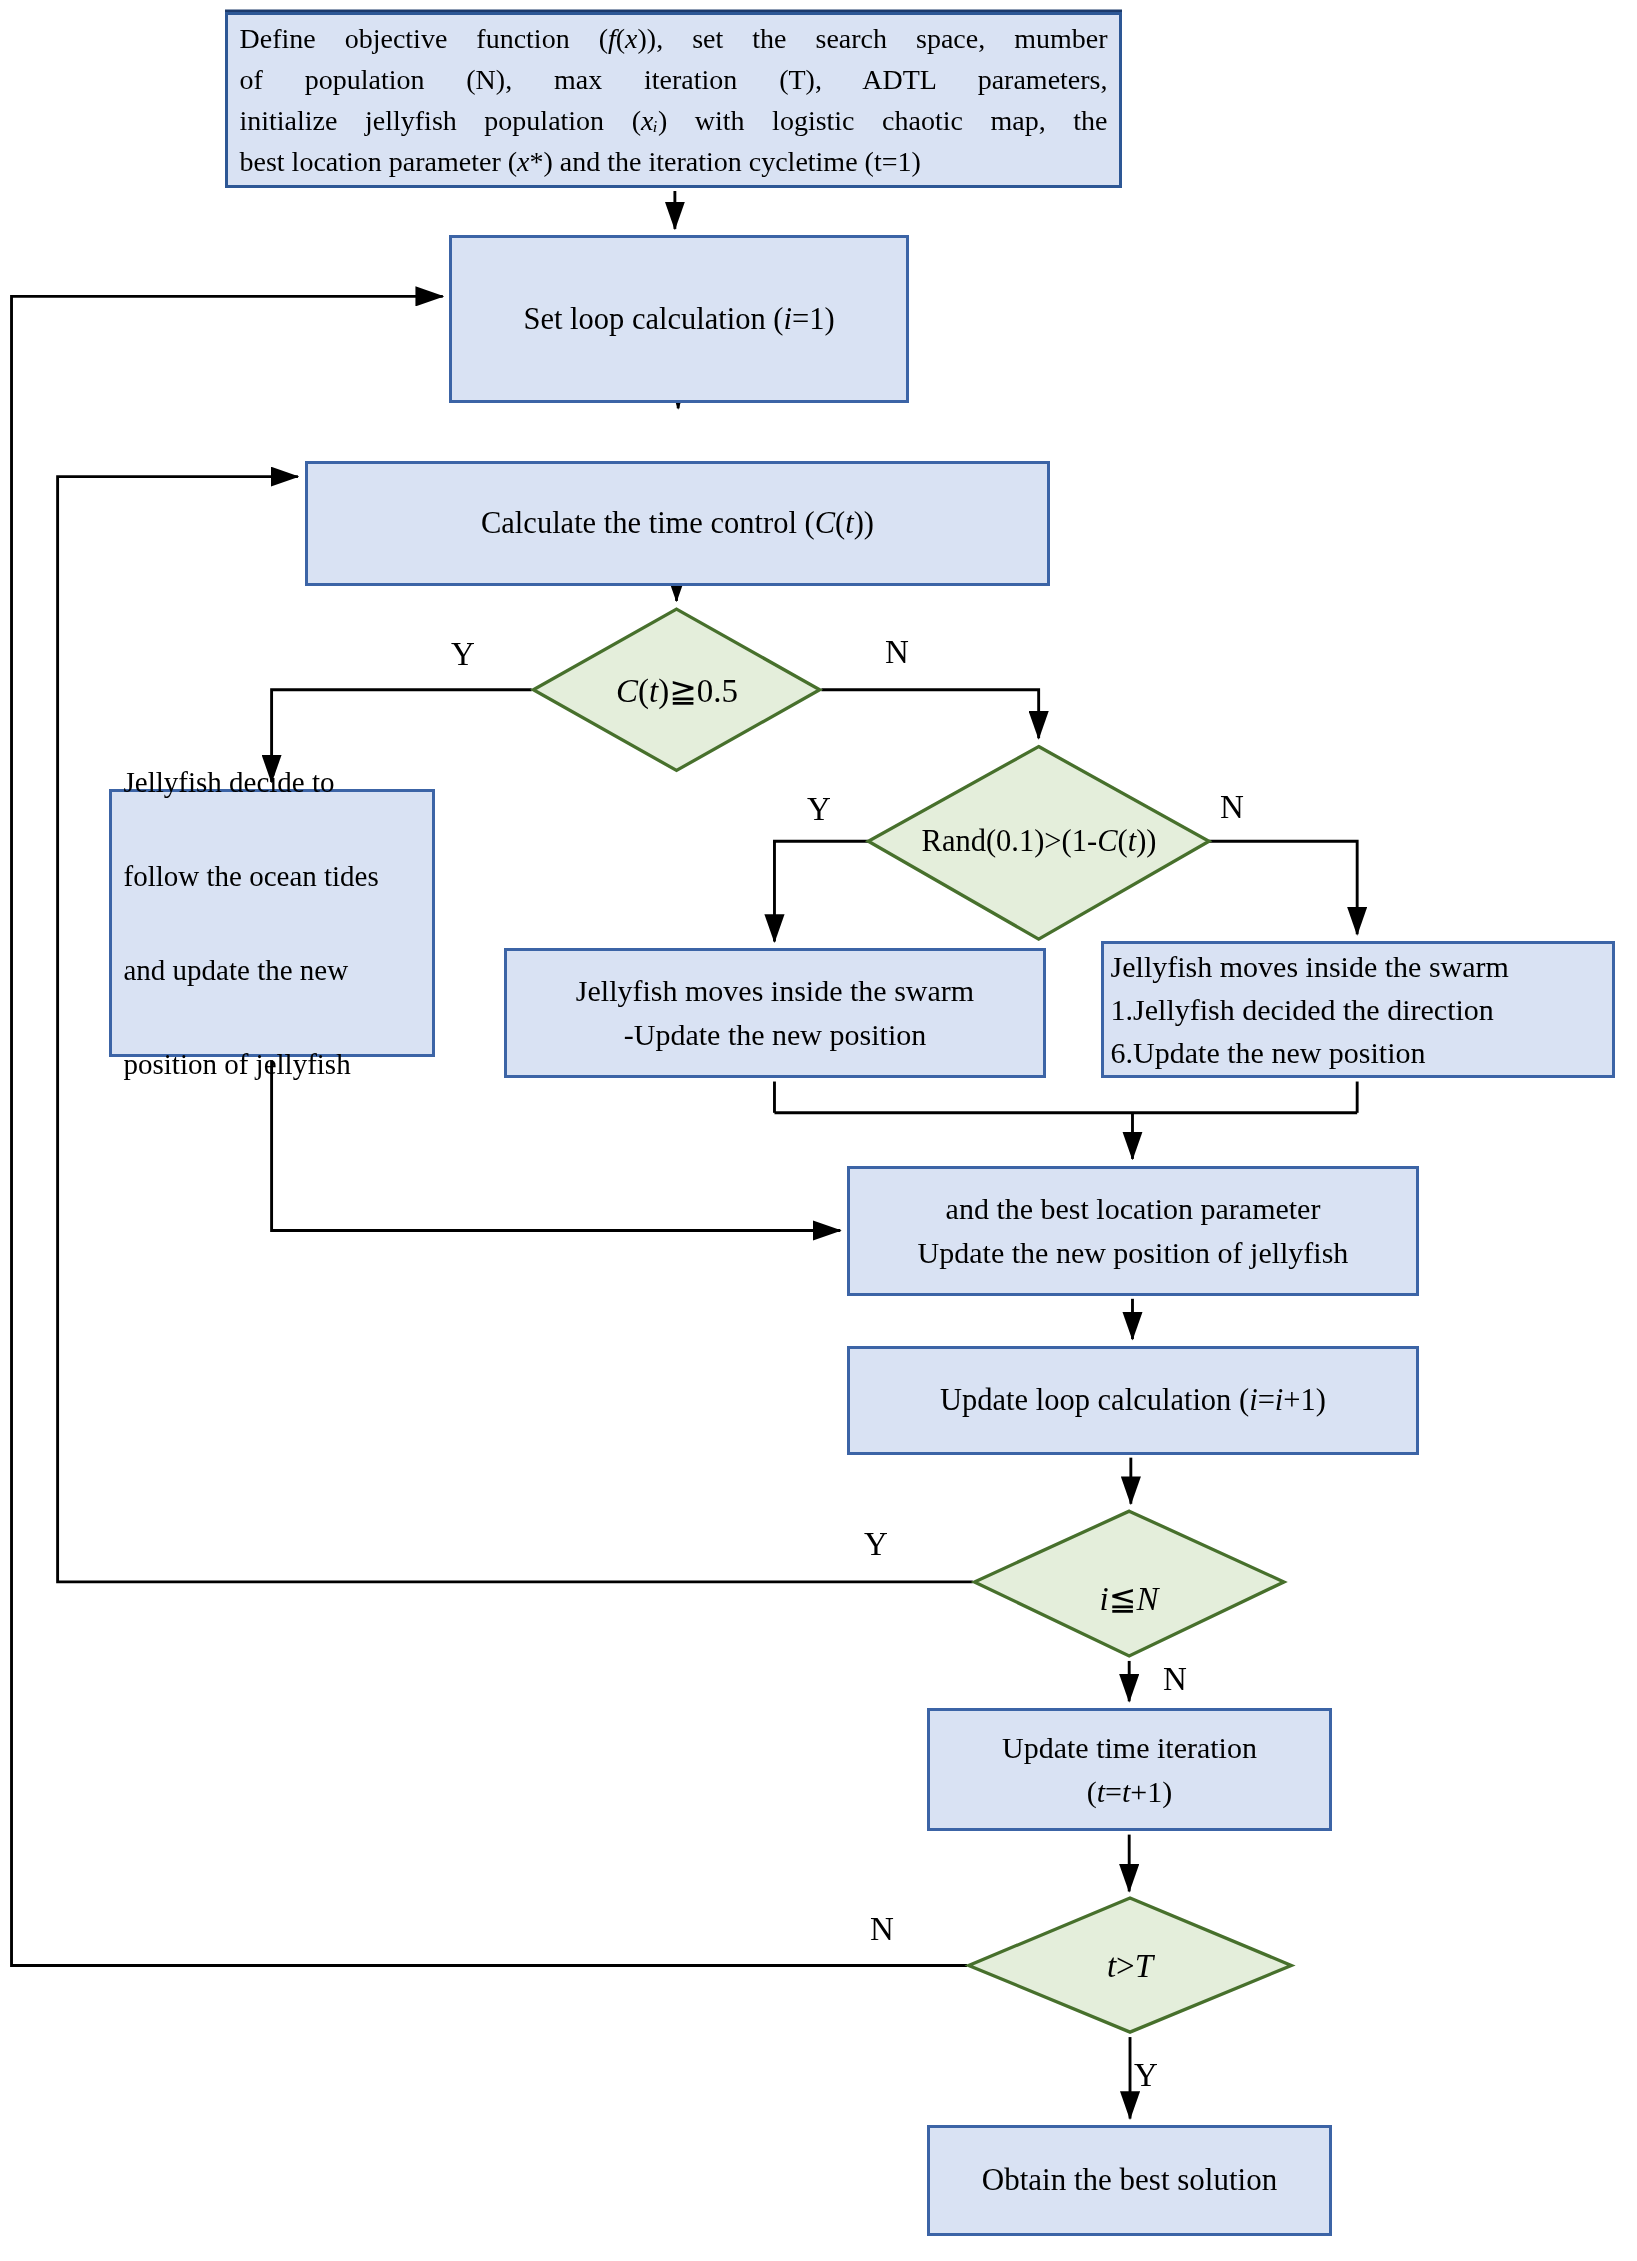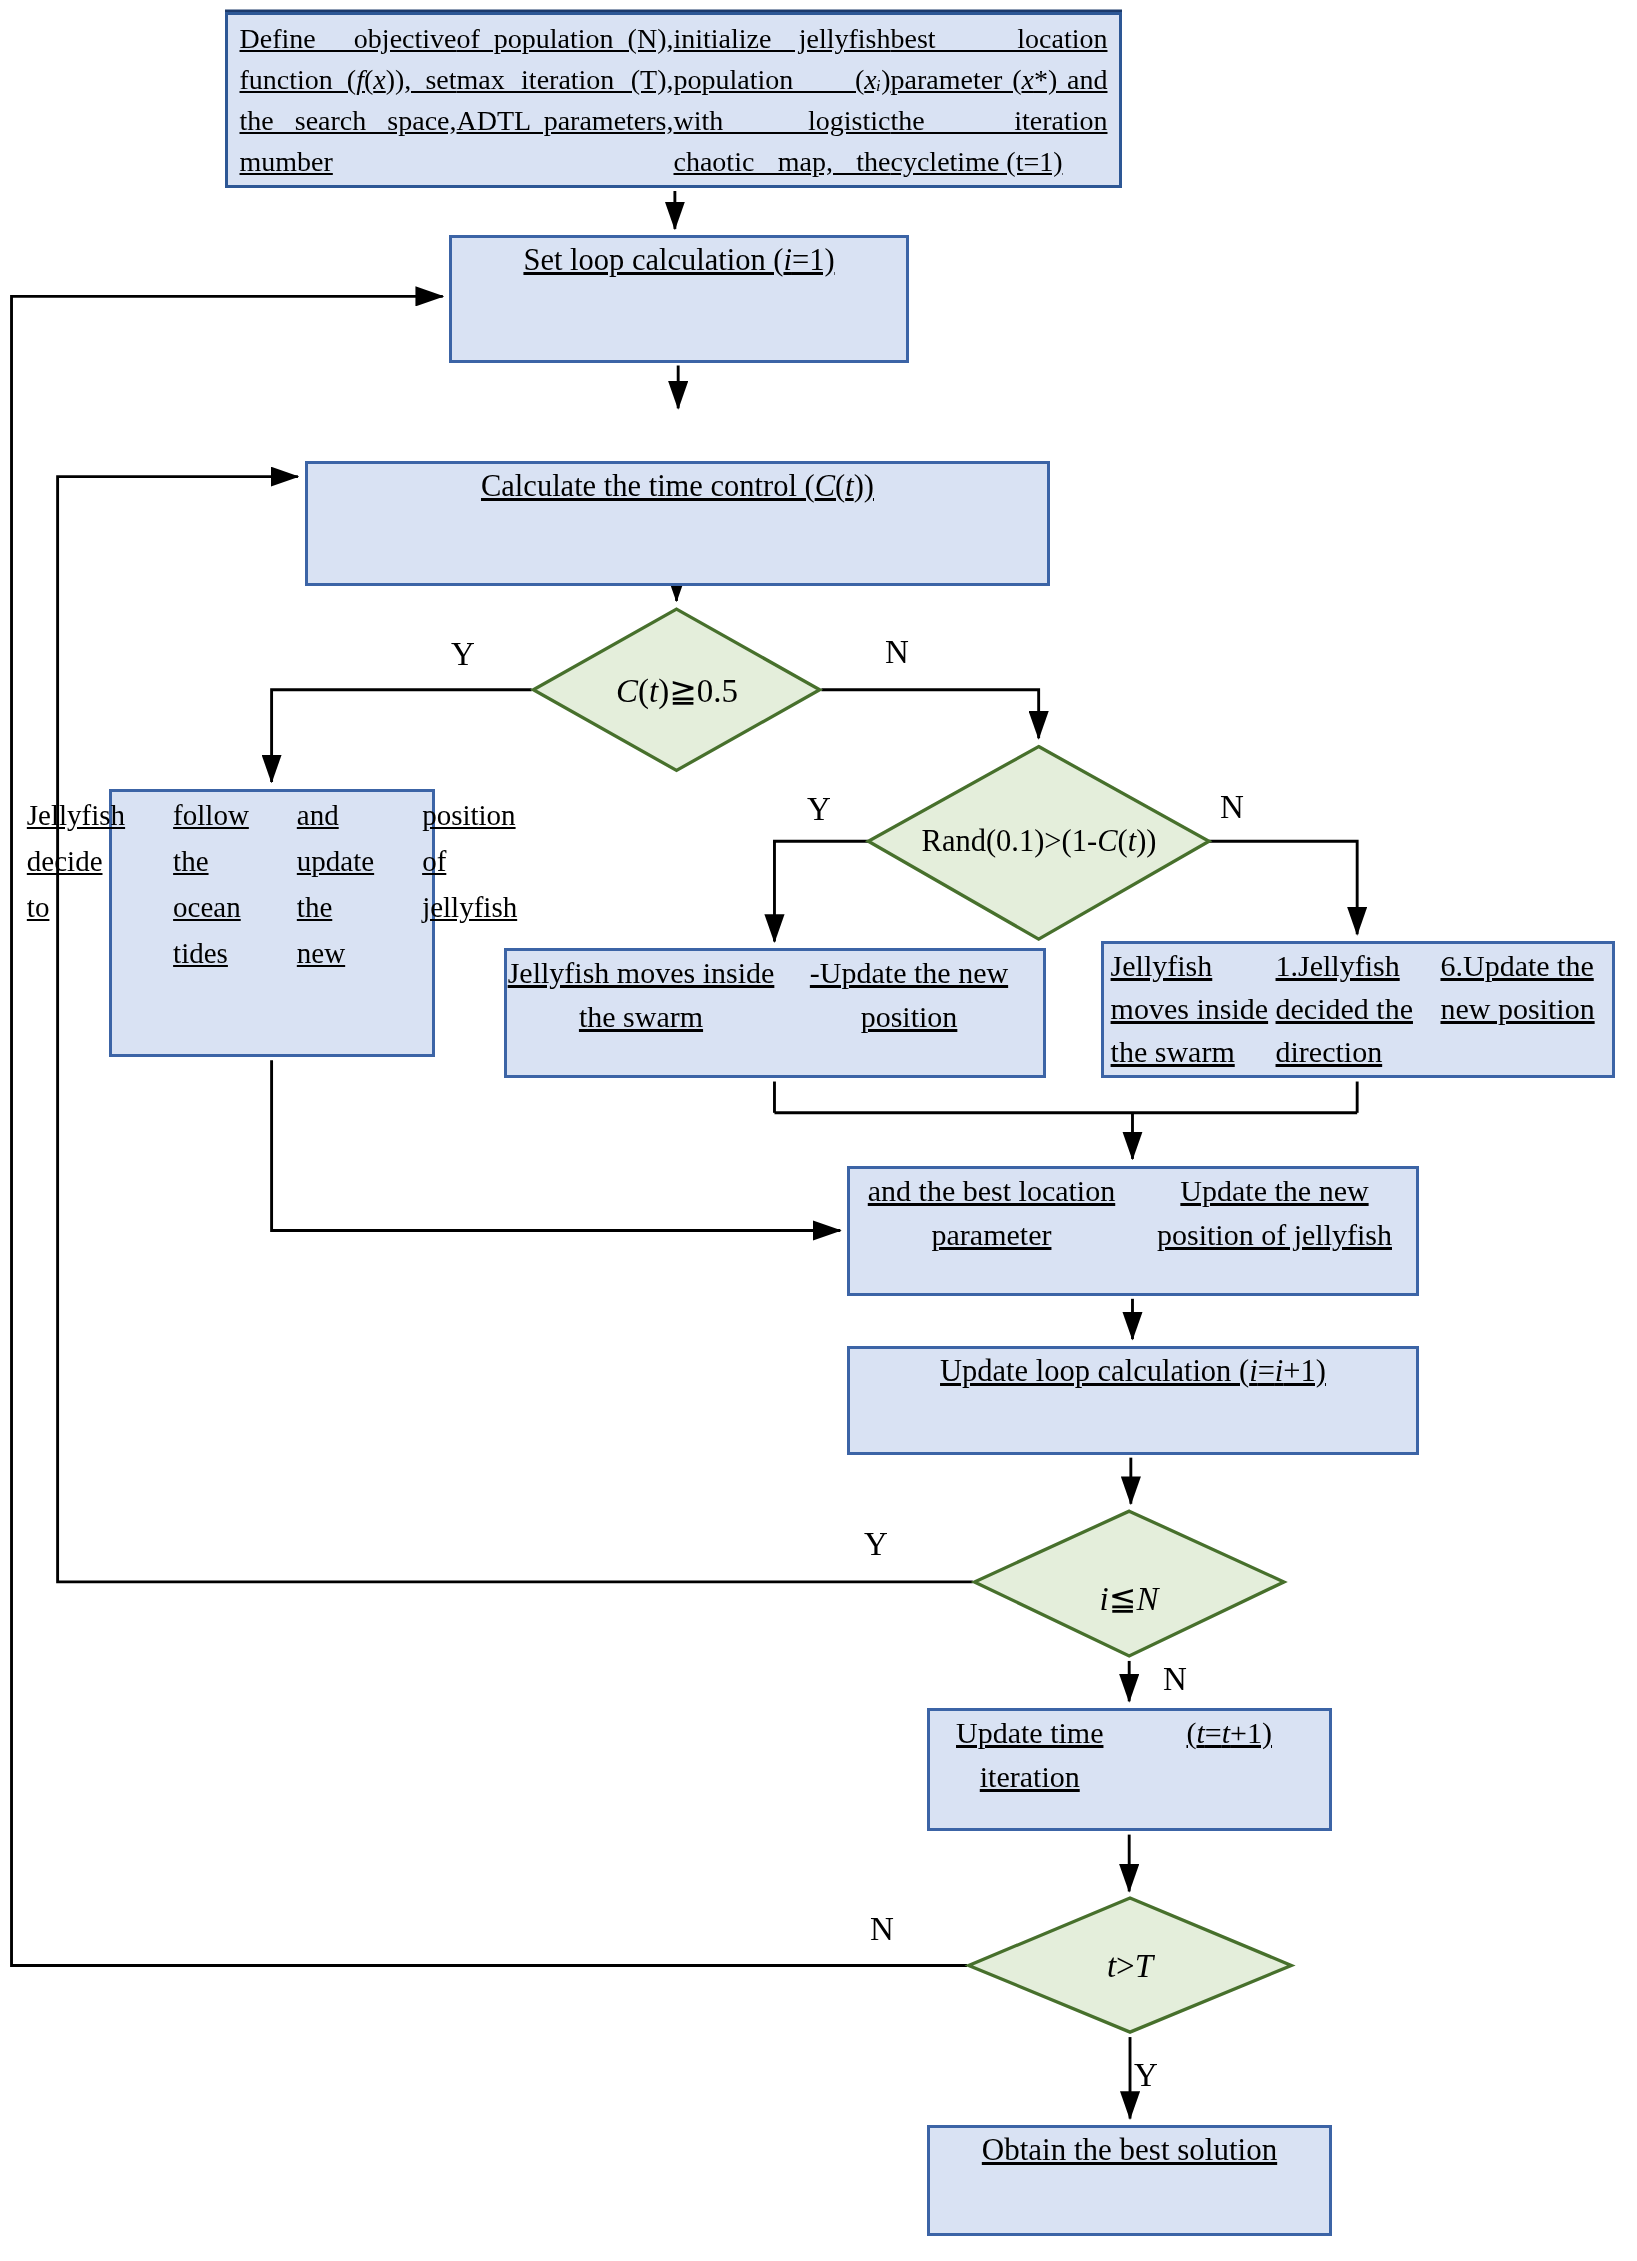--- a/index.html
+++ b/index.html
@@ -21,23 +21,22 @@
     overflow:hidden;
   }
   svg.wires{position:absolute;left:0;top:0;width:1637px;height:2261px;}
   .edge{stroke:var(--line);stroke-width:3.5;fill:none;}
   .edge.arrow{marker-end:url(#ah);}
   .diamond{fill:var(--diamond_fill);stroke:var(--diamond_border);stroke-width:4;stroke-linejoin:miter;}
   .node{
     position:absolute;box-sizing:border-box;
     background:var(--box_fill);
     border:3.3px solid var(--box_border);
-    display:flex;flex-direction:row;justify-content:center;
+    display:flex;flex-direction:column;justify-content:center;
     line-height:1.45;
-    text-decoration:underline;
   }
   .node.init{border:3.3px solid var(--init_border);box-shadow:0 -2.5px 0 0 #1c3a6b;}
   .node .ln{width:100%;}
   .center{text-align:center;}
   .justify .ln{text-align:justify;text-align-last:justify;}
   .justify .ln:last-child{text-align-last:left;}
   .dlabel{
     position:absolute;transform:translate(-50%,-50%);
     white-space:nowrap;text-align:center;
   }
@@ -84,21 +83,21 @@
     <polygon class="diamond" points="1373,2306 1569,2388 1373,2469 1177,2388"></polygon>
   </svg>
 
   <div class="node init justify" style="left:225px;top:11.5px;width:897px;height:176px;font-size:28px;line-height:41px;padding:3.3px 11.5px;">
     <div class="ln"><span>Define objective function (</span><i>f</i><span>(</span><i>x</i><span>)), set the search space, mumber</span></div>
     <div class="ln"><span>of population (N), max iteration (T),  ADTL parameters,</span></div>
     <div class="ln"><span>initialize jellyfish population (</span><i>xᵢ</i><span>) with logistic chaotic map, the</span></div>
     <div class="ln"><span>best location parameter (</span><i>x</i><span>*) and the iteration cycletime (t=1)</span></div>
   </div>
 
-  <div class="node center" style="left:449px;top:235px;width:460px;height:128px;font-size:30.5px;">
+  <div class="node center" style="left:449px;top:235px;width:460px;height:168px;font-size:30.5px;">
     <div class="ln"><span>Set loop calculation (</span><i>i</i><span>=1)</span></div>
   </div>
 
   <div class="node center" style="left:305px;top:414px;width:745px;height:125px;font-size:30.5px;margin-top:47px;">
     <div class="ln"><span>Calculate the time control (</span><i>C</i><span>(</span><i>t</i><span>))</span></div>
   </div>
 
   <div class="node" style="left:109px;top:789px;width:326px;height:268px;font-size:29px;line-height:46px;padding:0 11.5px;gap:48px;">
     <div class="ln">Jellyfish decide to</div>
     <div class="ln">follow the ocean tides</div>

